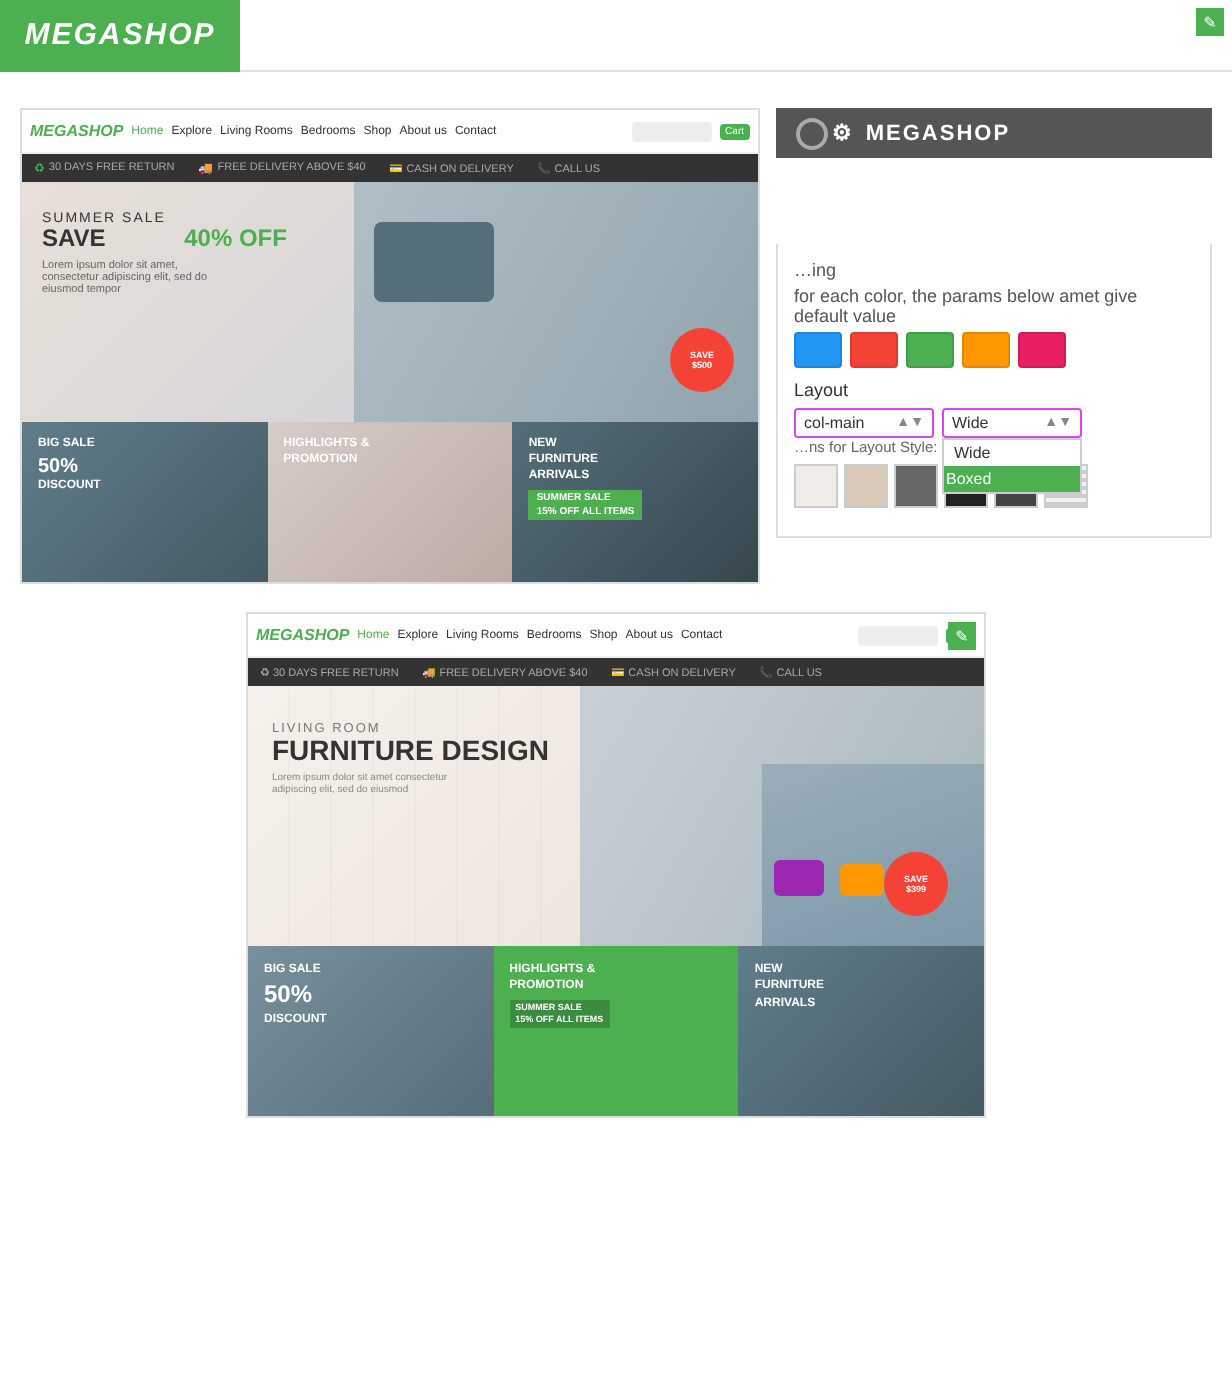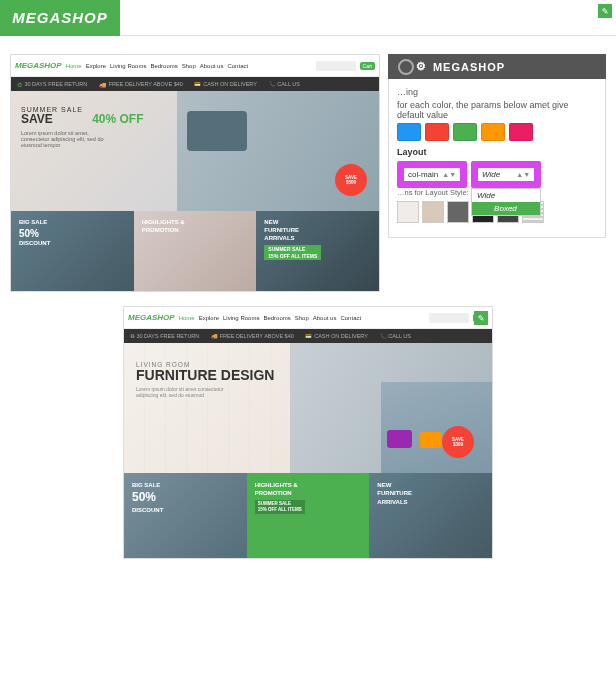--- a/index.html
+++ b/index.html
@@ -263,20 +263,21 @@
       border-radius: 50%;
     }
 
     .settings-body {
       background: #fff;
       border: 1px solid #ddd;
       border-top: none;
       padding: 8px;
       font-size: 9px;
       color: #333;
+      margin-top: 43px;
     }
 
     .settings-row {
       margin-bottom: 6px;
     }
     .settings-row .label {
       font-size: 9px;
       color: #555;
       margin-bottom: 3px;
     }
@@ -291,30 +292,30 @@
       border-radius: 2px;
       border: 1px solid rgba(0,0,0,0.1);
     }
 
     .layout-row {
       margin-bottom: 6px;
     }
     .layout-label {
       font-size: 9px;
       color: #333;
-      font-weight: bold;
+      font-weight: normal;
       margin-bottom: 4px;
     }
     .layout-dropdowns {
       display: flex;
       gap: 4px;
       align-items: center;
     }
     .dropdown-fake {
-      border: 7px solid #d946ef;
+      border: 1px solid #d946ef;
       border-radius: 2px;
       font-size: 8px;
       padding: 2px 4px;
       background: #fff;
       display: flex;
       align-items: center;
       gap: 4px;
       min-width: 70px;
     }
     .dropdown-fake .arrow {
@@ -628,29 +629,29 @@
           </div>
         </div>
 
         <div class="layout-row">
           <div class="layout-label">Layout</div>
           <div class="layout-dropdowns">
             <div class="dropdown-fake">
               <span>col-main</span>
               <span class="arrow">▲▼</span>
             </div>
-            <div style="position:relative;font-style:italic;">
+            <div style="position:relative;">
               <div class="dropdown-fake">
                 <span>Wide</span>
                 <span class="arrow">▲▼</span>
               </div>
 
               <div style="position:absolute;top:100%;left:0;width:70px;background:#fff;border:1px solid #ccc;z-index:20;">
                 <div style="padding:2px 5px;font-size:8px;color:#333;">Wide</div>
-                <div style="padding:2px 22px;font-size:8px;background:#4caf50;color:#fff;">Boxed</div>
+                <div style="padding:2px 1px;font-size:8px;background:#4caf50;color:#fff;">Boxed</div>
               </div>
             </div>
           </div>
           <div class="layout-hint">
             <span>…ns for Layout Style: Bo…</span>
           </div>
           <div class="thumbnail-row">
             <div class="thumb" style="background:#f0ece8;"></div>
             <div class="thumb" style="background:#d9c9b8;"></div>
             <div class="thumb" style="background:#666;"></div>

